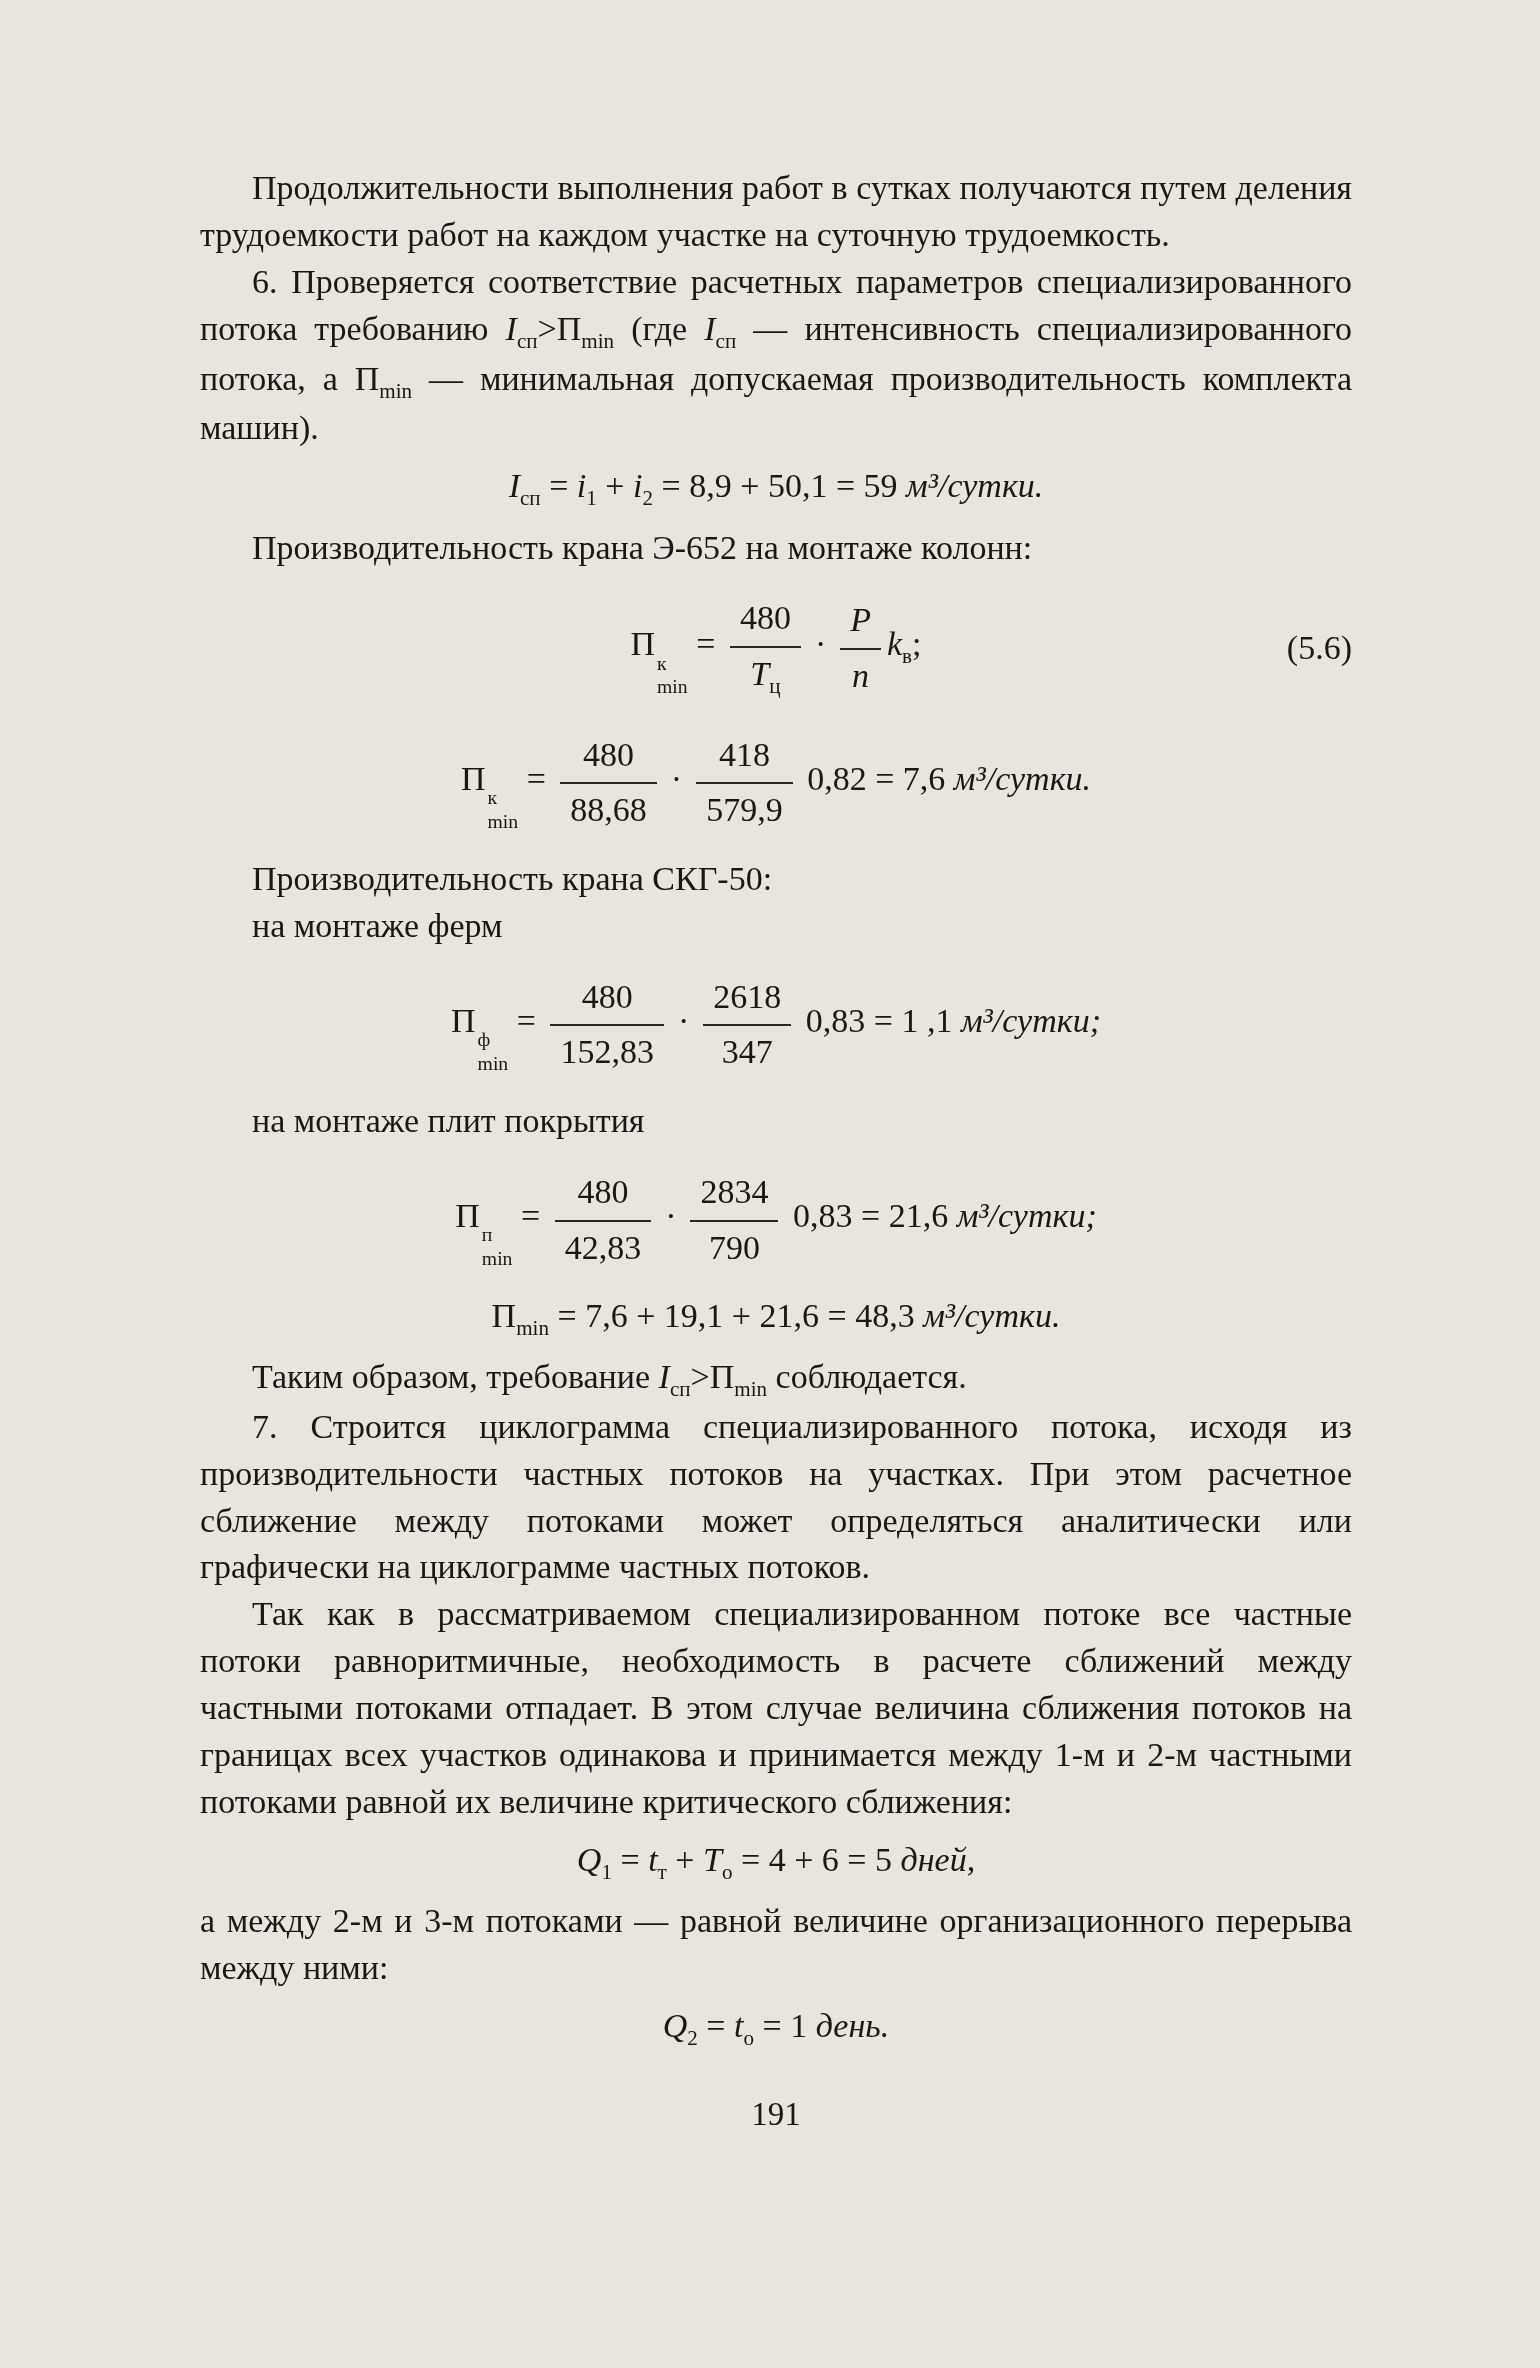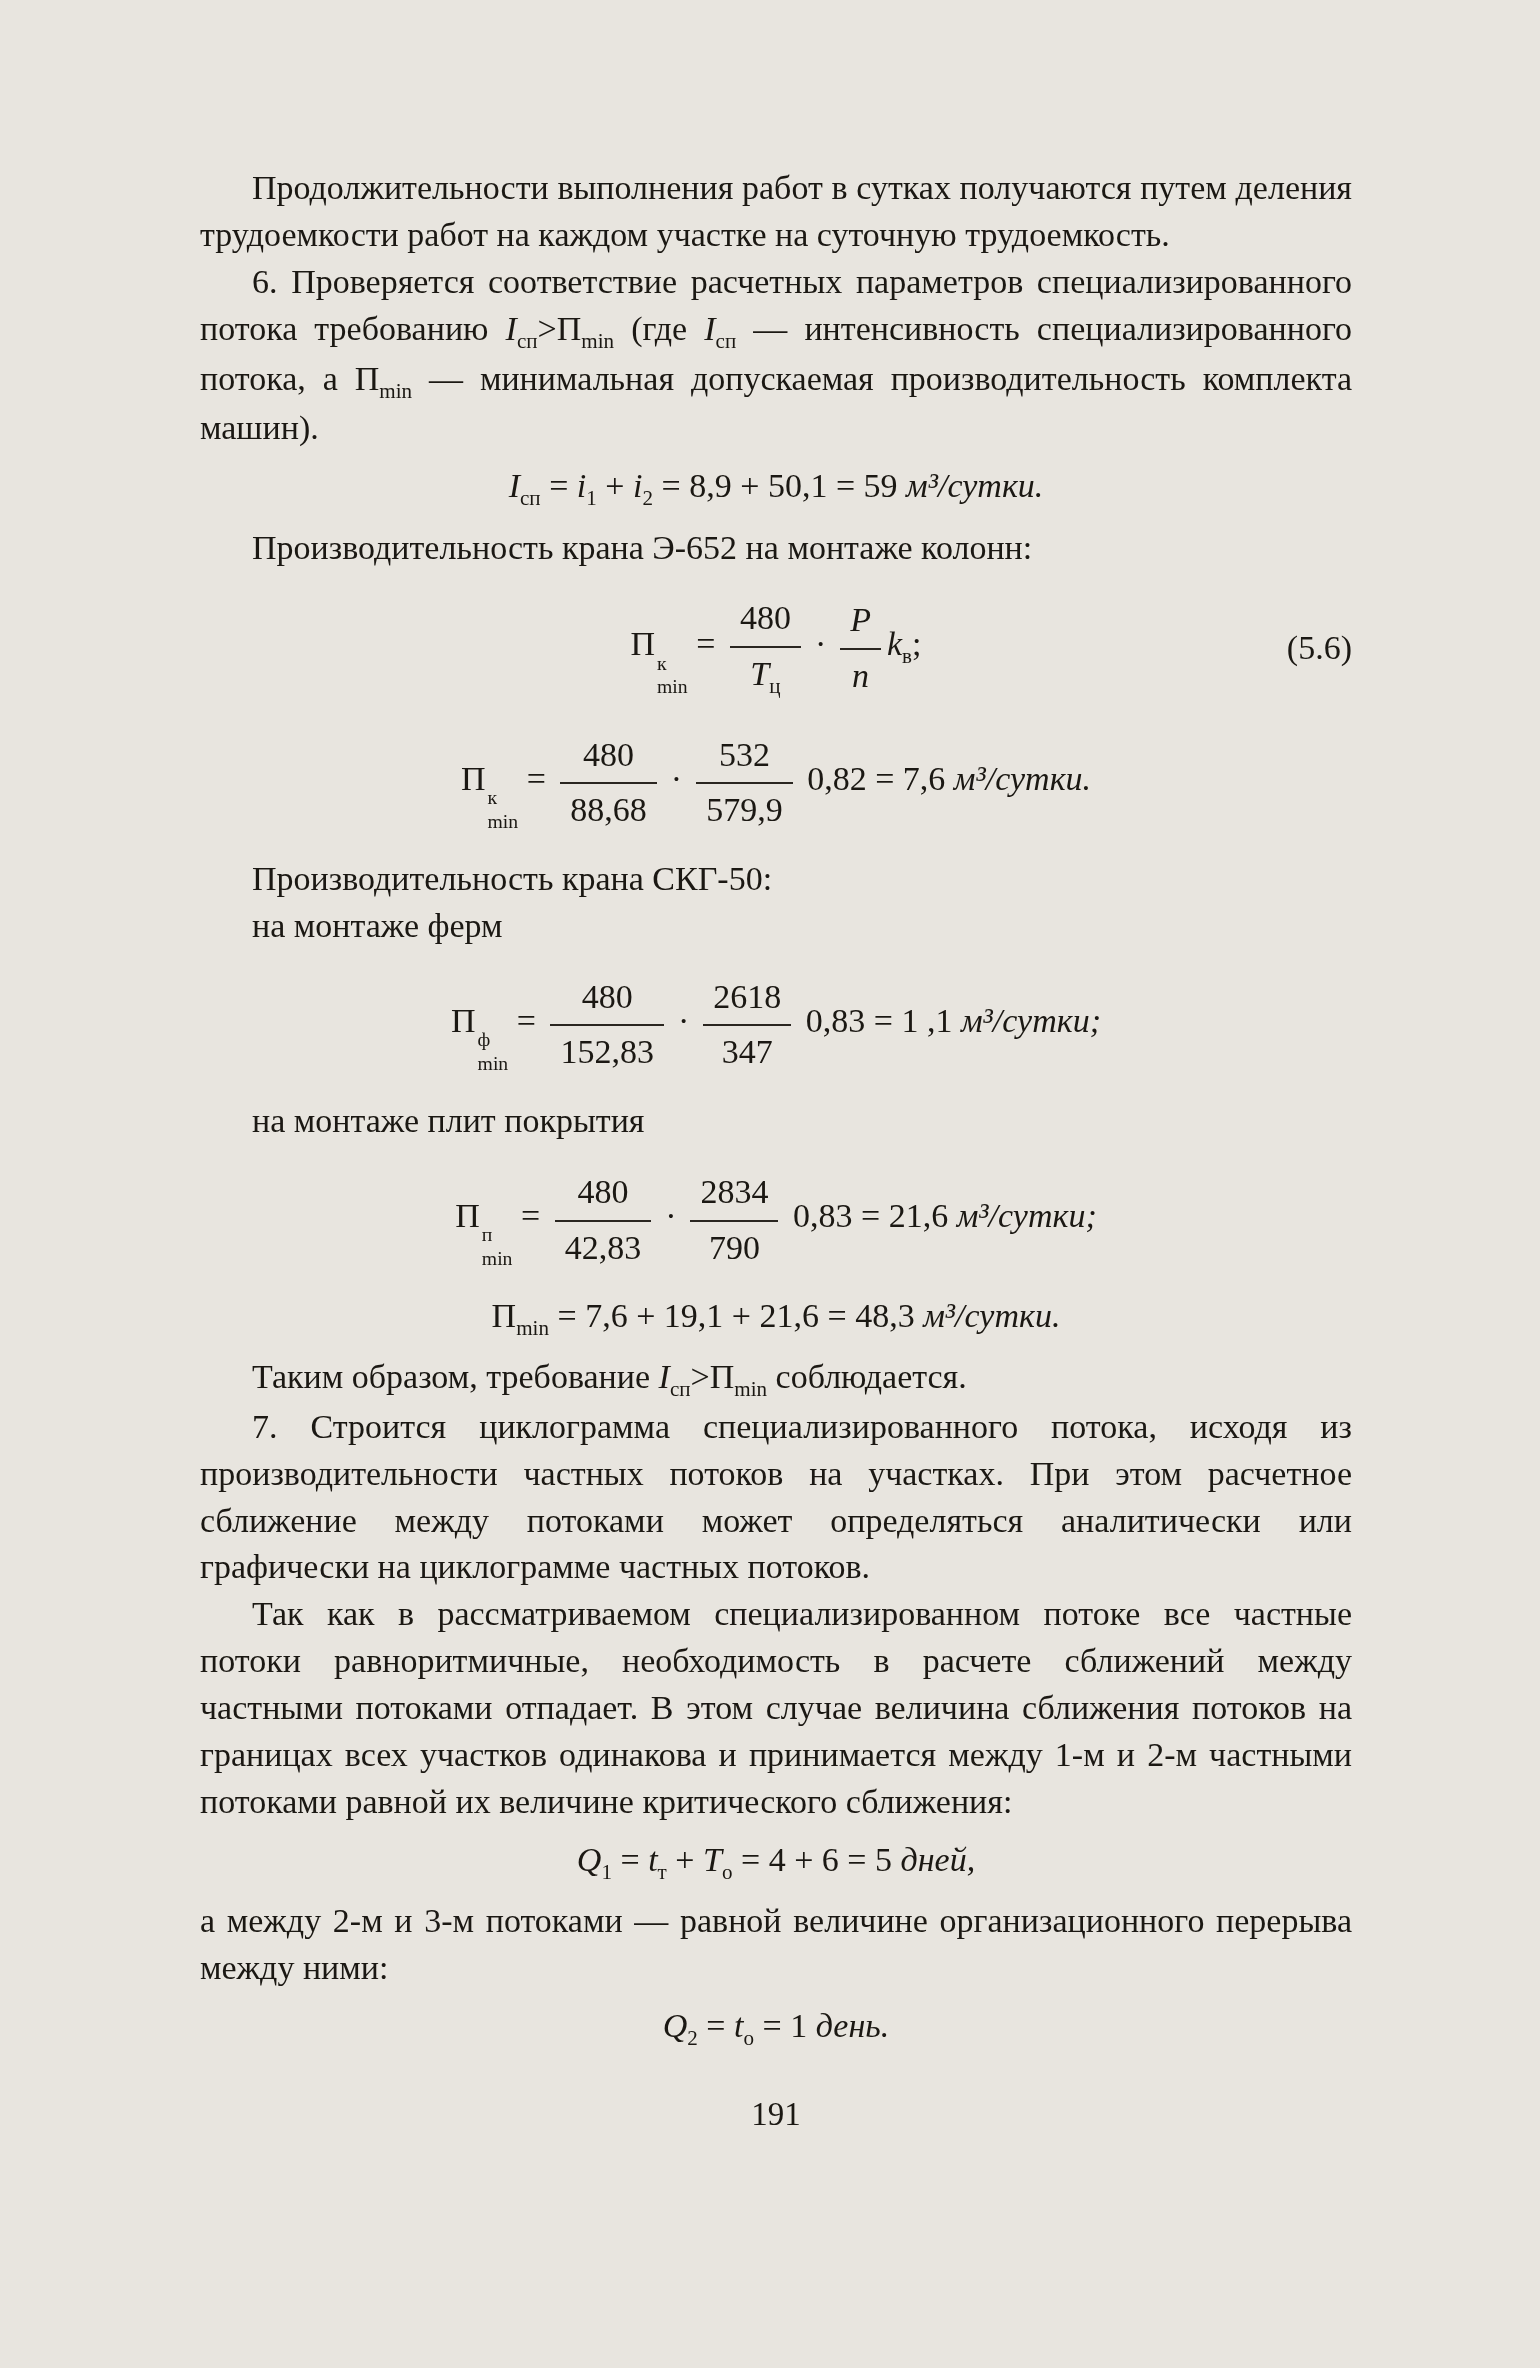--- a/index.html
+++ b/index.html
@@ -96,21 +96,21 @@
     <p class="para indent">Производительность крана Э-652 на монтаже колонн:</p>
 
     <div class="formula tall eqrow"><span class="pgroup"><span>П</span><span class="ss">
             <span class="up">к</span>
             <span class="dn">min</span>
           </span></span><span> = </span><span class="frac"><span class="num">480</span><span class="den"><span class="it">Т</span><sub>ц</sub></span></span><span class="mul">·</span><span class="frac"><span class="num it">Р</span><span class="den it">n</span></span><span class="nw"><span class="it">k</span><sub>в</sub></span><span>;</span><span class="eqnum">(5.6)</span></div>
 
     <div class="formula tall"><span class="pgroup"><span>П</span><span class="ss">
             <span class="up">к</span>
             <span class="dn">min</span>
-          </span></span><span> = </span><span class="frac"><span class="num">480</span><span class="den">88,68</span></span><span class="mul">·</span><span class="frac"><span class="num">532</span><span class="den">579,9</span></span><span> 0,82 = 7,6 </span><span class="it">м³/сутки.</span></div>
+          </span></span><span> = </span><span class="frac"><span class="num">480</span><span class="den">88,68</span></span><span class="mul">·</span><span class="frac"><span class="num">418</span><span class="den">579,9</span></span><span> 0,82 = 7,6 </span><span class="it">м³/сутки.</span></div>
 
     <p class="para indent">Производительность крана СКГ-50:</p>
     <p class="para indent">на монтаже ферм</p>
 
     <div class="formula tall"><span class="pgroup"><span>П</span><span class="ss">
             <span class="up">ф</span>
             <span class="dn">min</span>
           </span></span><span> = </span><span class="frac"><span class="num">480</span><span class="den">152,83</span></span><span class="mul">·</span><span class="frac"><span class="num">2618</span><span class="den">347</span></span><span> 0,83 = 1 ,1 </span><span class="it">м³/сутки;</span></div>
 
     <p class="para indent">на монтаже плит покрытия</p>

